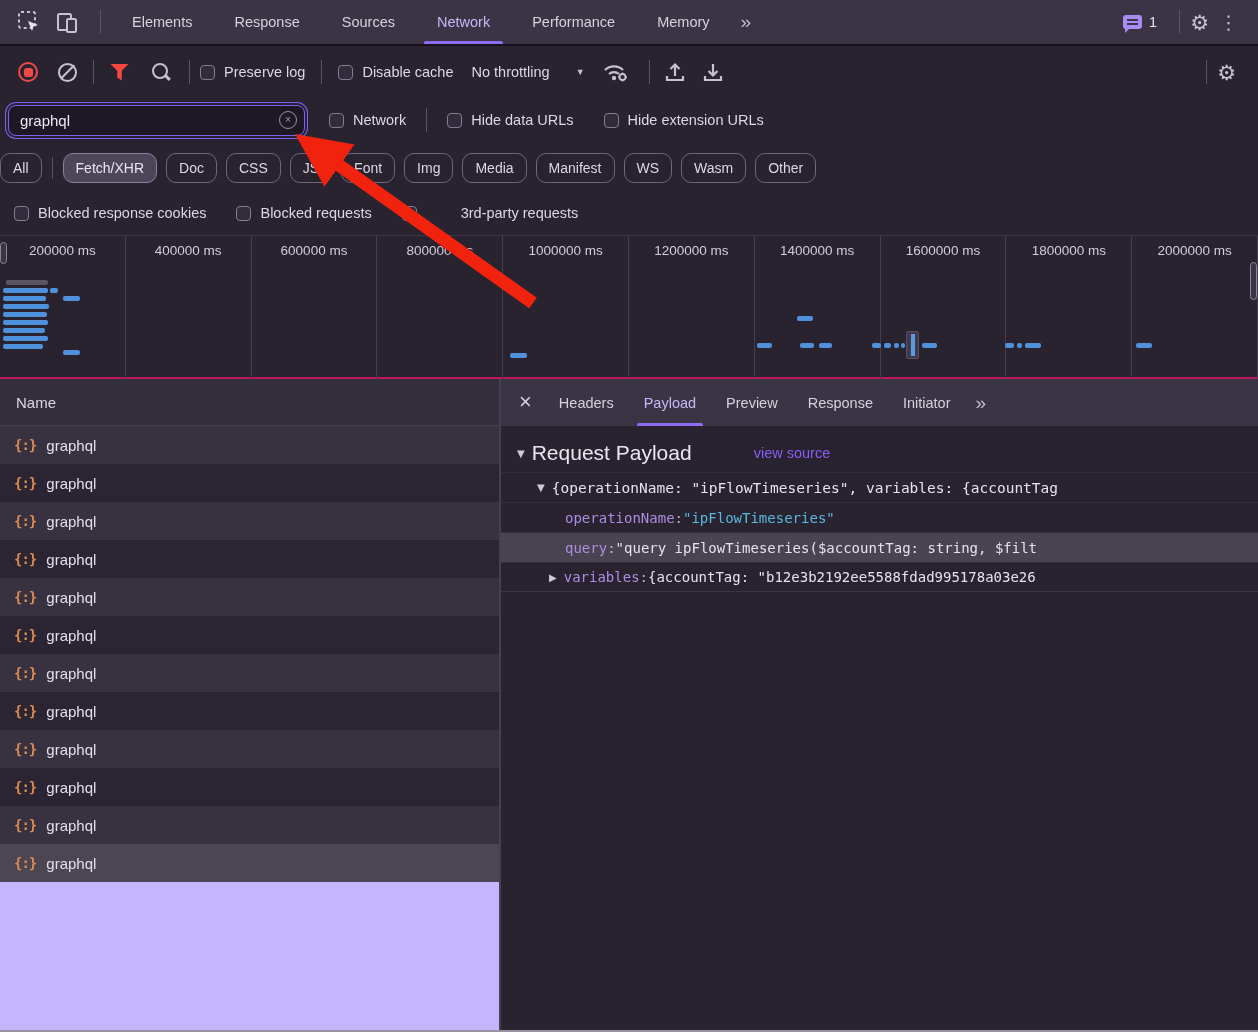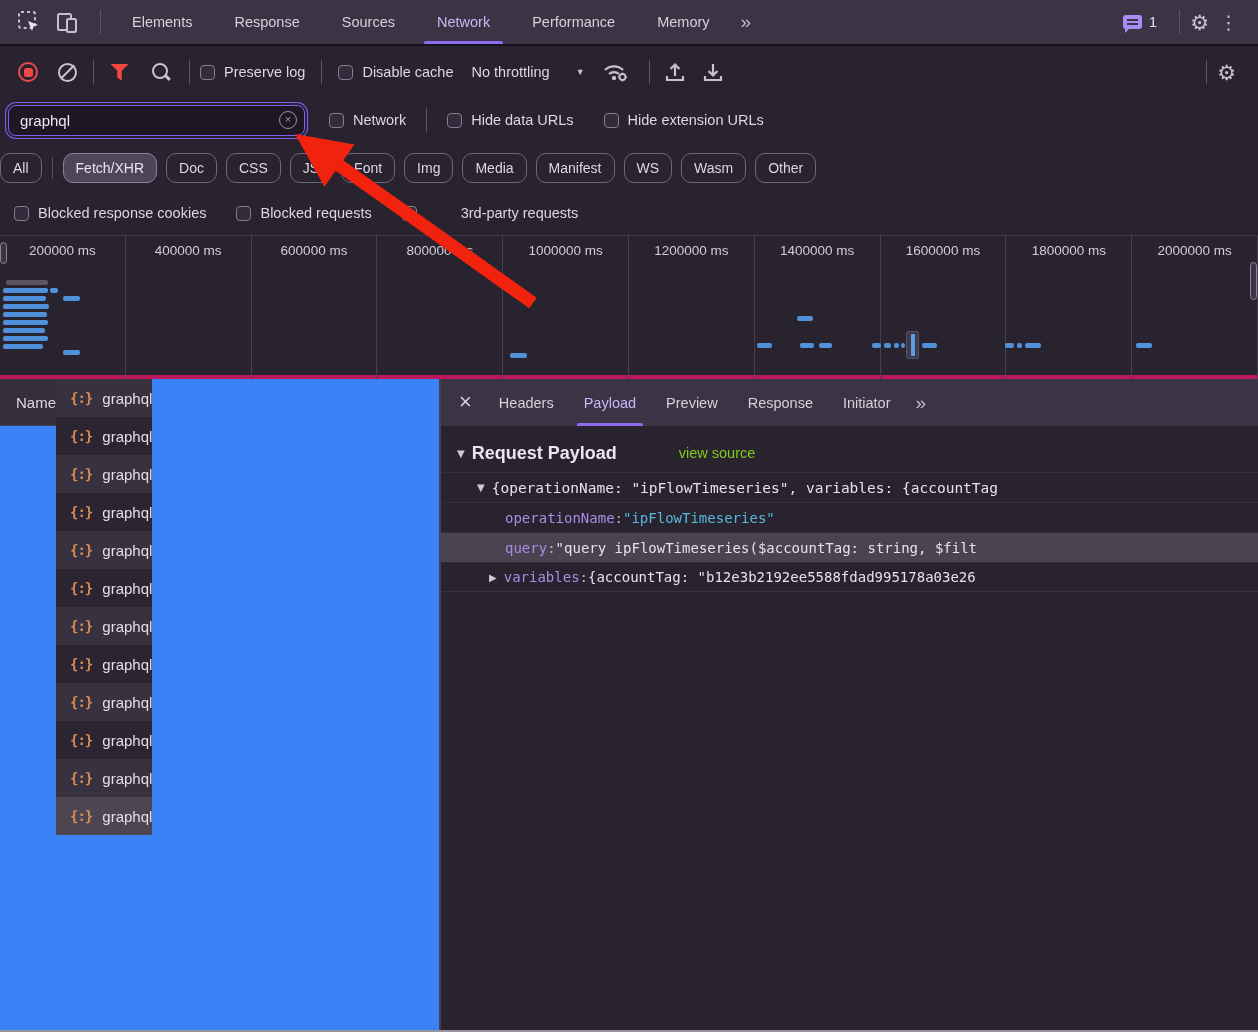--- a/index.html
+++ b/index.html
@@ -73,54 +73,54 @@
     display:flex; align-items:center; font-size:14px; color:#dcd7e2; background:transparent; }
   .chip.active { background:#4d4659; border-color:#8a8396; color:#eae6f0; }
   .chipdiv { width:1px; height:22px; background:#554f60; margin:0 1px; }
 
   
   .advrow { position:absolute; left:0; top:191px; width:1258px; height:44px;
     display:flex; align-items:center; padding-left:14px; }
 
   
   .overview { position:absolute; left:0; top:235px; width:1258px; height:144px;
-    background:#29232f; border-top:1px solid #3d3748; border-bottom:4px solid #be185d; }
+    background:#29232f; border-top:1px solid #3d3748; border-bottom:2px solid #be185d; }
   .ovcol { position:absolute; top:0; height:143px; border-right:1px solid #453f50; }
   .ovtick { position:absolute; top:7px; width:100%; text-align:center; font-size:13.5px;
     color:#d2cdd9; white-space:nowrap; overflow:hidden; }
   .wbar { position:absolute; background:#4f91da; border-radius:2px; }
   .wmark { position:absolute; background:#3f3949; border:1px solid #555063; border-radius:2px; }
   .wmark i { position:absolute; left:4px; top:2px; width:4px; bottom:2px; background:#5b9be2; }
   .grip { position:absolute; width:7px; border:1px solid #8b8595; background:#3a3444; border-radius:4px; }
 
   
   .split { position:absolute; left:0; top:379px; width:1258px; bottom:2px; display:flex; }
-  .reqpanel { width:441px; flex:none; border-right:2px solid #45404f; background:#3b82f6;
-    display:flex; flex-direction:row; }
+  .reqpanel { width:501px; flex:none; border-right:2px solid #45404f; background:#c4b5fd;
+    display:flex; flex-direction:column; }
   .reqheader { height:47px; background:#332d3c; border-bottom:1px solid #453f50;
     display:flex; align-items:center; padding-left:16px; font-size:15px; color:#dcd8e3; flex:none; }
   .req-row { height:38px; display:flex; align-items:center; padding-left:14px;
     background:#2b2533; font-size:15px; color:#e3dfe9; }
   .req-row.alt { background:#373140; }
   .req-row.selected { background:#4c4652; }
   .braces { font-family:"DejaVu Sans Mono", monospace; font-size:14px; font-weight:bold;
     color:#dd8a50; letter-spacing:-1px; margin-right:10px; }
 
   .detpanel { flex:1; background:#29232f; overflow:hidden; display:flex; flex-direction:column; }
   .dettabs { height:47px; background:#3a3444; display:flex; align-items:stretch;
     padding-left:10px; flex:none; }
   .closex { align-self:center; font-size:22px; color:#d3ced9; padding:0 12px 2px 8px; line-height:1; }
   .dettabs .tab { padding:0 15px; }
   .dettabs .chev { align-self:center; }
 
   .payload { flex:1; padding-top:8px; background:#29232f; }
   .prow-head { height:38px; display:flex; align-items:center; padding-left:16px; }
   .tri { font-family:"DejaVu Sans", sans-serif; font-size:10px; color:#cfcad6; margin-right:7px; }
-  .pl-title { font-size:18px; font-weight:bold; color:#eae6f0; }
-  .viewsource { font-size:14.5px; color:#84cc16; margin-left:62px; }
+  .pl-title { font-size:21px; font-weight:normal; color:#eae6f0; }
+  .viewsource { font-size:14.5px; color:#8b5cf6; margin-left:62px; }
   .prow { height:30px; display:flex; align-items:center; white-space:nowrap; overflow:hidden;
     font-family:"DejaVu Sans Mono", monospace; font-size:14px; color:#e6e2ec;
     border-top:1px solid #332d3d; padding-left:64px; }
   .prow.summary { padding-left:36px; font-size:14.5px; }
   .prow.expand { padding-left:48px; }
   .prow.sel { background:#4a4450; }
   .prow:last-of-type { border-bottom:1px solid #3a3444; }
   .pkey { color:#ab8ce2; }
   .pcolon { color:#b9b4c2; }
   .pval.string { color:#56b9de; }

